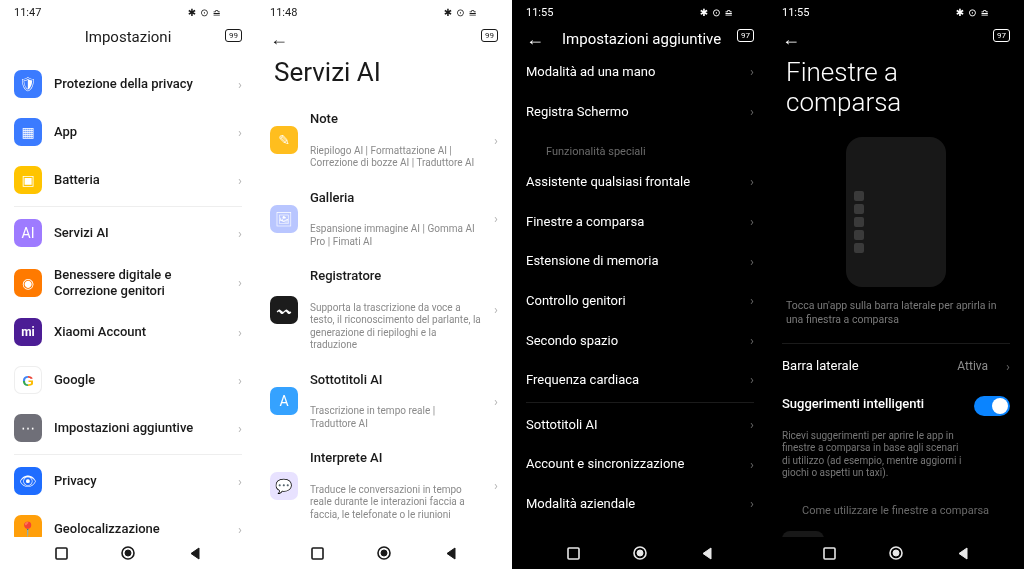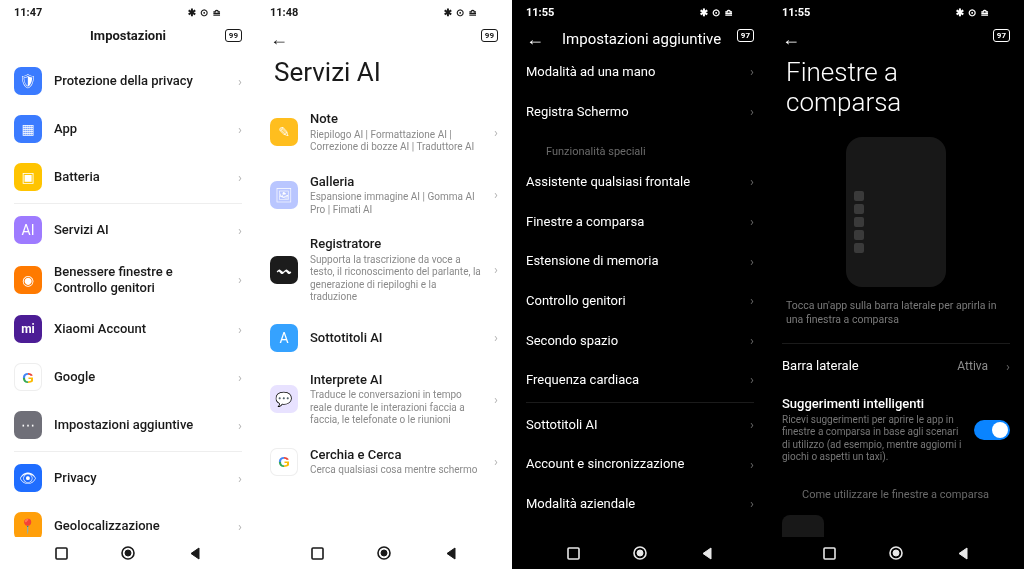--- a/index.html
+++ b/index.html
@@ -23,35 +23,35 @@
   .dark  { background: #000000; color: #ffffff; }
 
   
   .status {
     display: flex;
     justify-content: space-between;
     align-items: center;
     height: 22px;
     padding: 2px 14px 0 14px;
     font-size: 11px;
-    font-weight: 700;
+    font-weight: 400;
     text-align: center;
   }
   .status .icons { display:flex; gap:4px; align-items:center; font-size:10px; }
   .status .batt {
     border:1px solid currentColor; border-radius:3px;
     font-size:8px; padding:0 3px; line-height:11px;margin-top:46px;
   }
 
   
   .content { flex:1; overflow-y:auto; padding: 0 0 4px 0; }
   .content::-webkit-scrollbar { width:0; }
 
   .title-large {
-    font-size: 13px; font-weight:700;
+    font-size: 15px; font-weight:400;
     text-align:center; padding: 6px 0 14px 0;
   }
   .title-huge {
     font-size: 26px; font-weight:400;
     padding: 4px 18px 14px 18px;
   }
   .dark .title-huge { font-weight:300; }
 
   .back-row { padding: 8px 14px 4px 14px; }
   .back-row.withtitle { display:flex; align-items:center; gap:18px; }
@@ -64,21 +64,21 @@
     padding: 10px 14px;
     gap: 12px;
   }
   .row .icon-box {
     width:28px; height:28px; border-radius:7px;
     display:flex; align-items:center; justify-content:center;
     flex-shrink:0; font-size:14px; color:#fff;
   }
   .row .txt { flex:1; min-width:0; }
   .row .label { font-size:13px; font-weight:500; line-height:1.2; }
-  .row .sub   { font-size:10px; color:#8a8a8a; line-height:1.25; margin-top:2px; }
+  .row .sub   { font-size:10px; color:#8a8a8a; line-height:1.25; margin-top:18px; }
   .dark .row .sub { color:#777; }
   .row .chev { color:#b6b6b6; font-size:13px; }
   .dark .row .chev { color:#666; }
   .row .value { color:#8c8c8c; font-size:12px; margin-right:6px; }
 
   .divider { height:1px; background:#eee; margin: 2px 14px; }
   .dark .divider { background:#1b1b1b; }
 
   .section-hdr {
     font-size:11px; color:#8a8a8a;
@@ -196,21 +196,21 @@
     <div class="row">
       <div class="icon-box bg-purple">AI</div>
       <div class="txt">
           <div class="label">Servizi AI</div>
         </div>
       <div class="chev">›</div>
     </div>
     <div class="row">
       <div class="icon-box bg-orange2">◉</div>
       <div class="txt">
-          <div class="label">Benessere finestre e Controllo genitori</div>
+          <div class="label">Benessere digitale e Correzione genitori</div>
         </div>
       <div class="chev">›</div>
     </div>
     <div class="row">
       <div class="icon-box bg-miorange">
           <span class="mi-logo">mi</span>
         </div>
       <div class="txt">
           <div class="label">Xiaomi Account</div>
         </div>
@@ -308,20 +308,21 @@
       <div class="txt">
         <div class="label">Registratore</div>
         <div class="sub">Supporta la trascrizione da voce a testo, il riconoscimento del parlante, la generazione di riepiloghi e la traduzione</div>
       </div>
       <div class="chev">›</div>
     </div>
     <div class="row">
       <div class="icon-box bg-cc">A</div>
       <div class="txt">
         <div class="label">Sottotitoli AI</div>
+        <div class="sub">Trascrizione in tempo reale | Traduttore AI</div>
       </div>
       <div class="chev">›</div>
     </div>
     <div class="row">
       <div class="icon-box bg-int">💬</div>
       <div class="txt">
         <div class="label">Interprete AI</div>
         <div class="sub">Traduce le conversazioni in tempo reale durante le interazioni faccia a faccia, le telefonate o le riunioni</div>
       </div>
       <div class="chev">›</div>
@@ -500,21 +501,21 @@
     <div class="divider"></div>
 
     <div class="row simple">
       <div class="txt">
           <div class="label">Barra laterale</div>
         </div>
       <span class="value">Attiva</span>
       <div class="chev">›</div>
     </div>
 
-    <div class="row" style="align-items:center">
+    <div class="row" style="align-items:flex-start">
       <div class="txt">
         <div class="label">Suggerimenti intelligenti</div>
         <div class="sub">Ricevi suggerimenti per aprire le app in finestre a comparsa in base agli scenari di utilizzo (ad esempio, mentre aggiorni i giochi o aspetti un taxi).</div>
       </div>
       <div class="toggle"></div>
     </div>
 
     <div class="section-hdr">Come utilizzare le finestre a comparsa</div>
 
     <div class="row">

